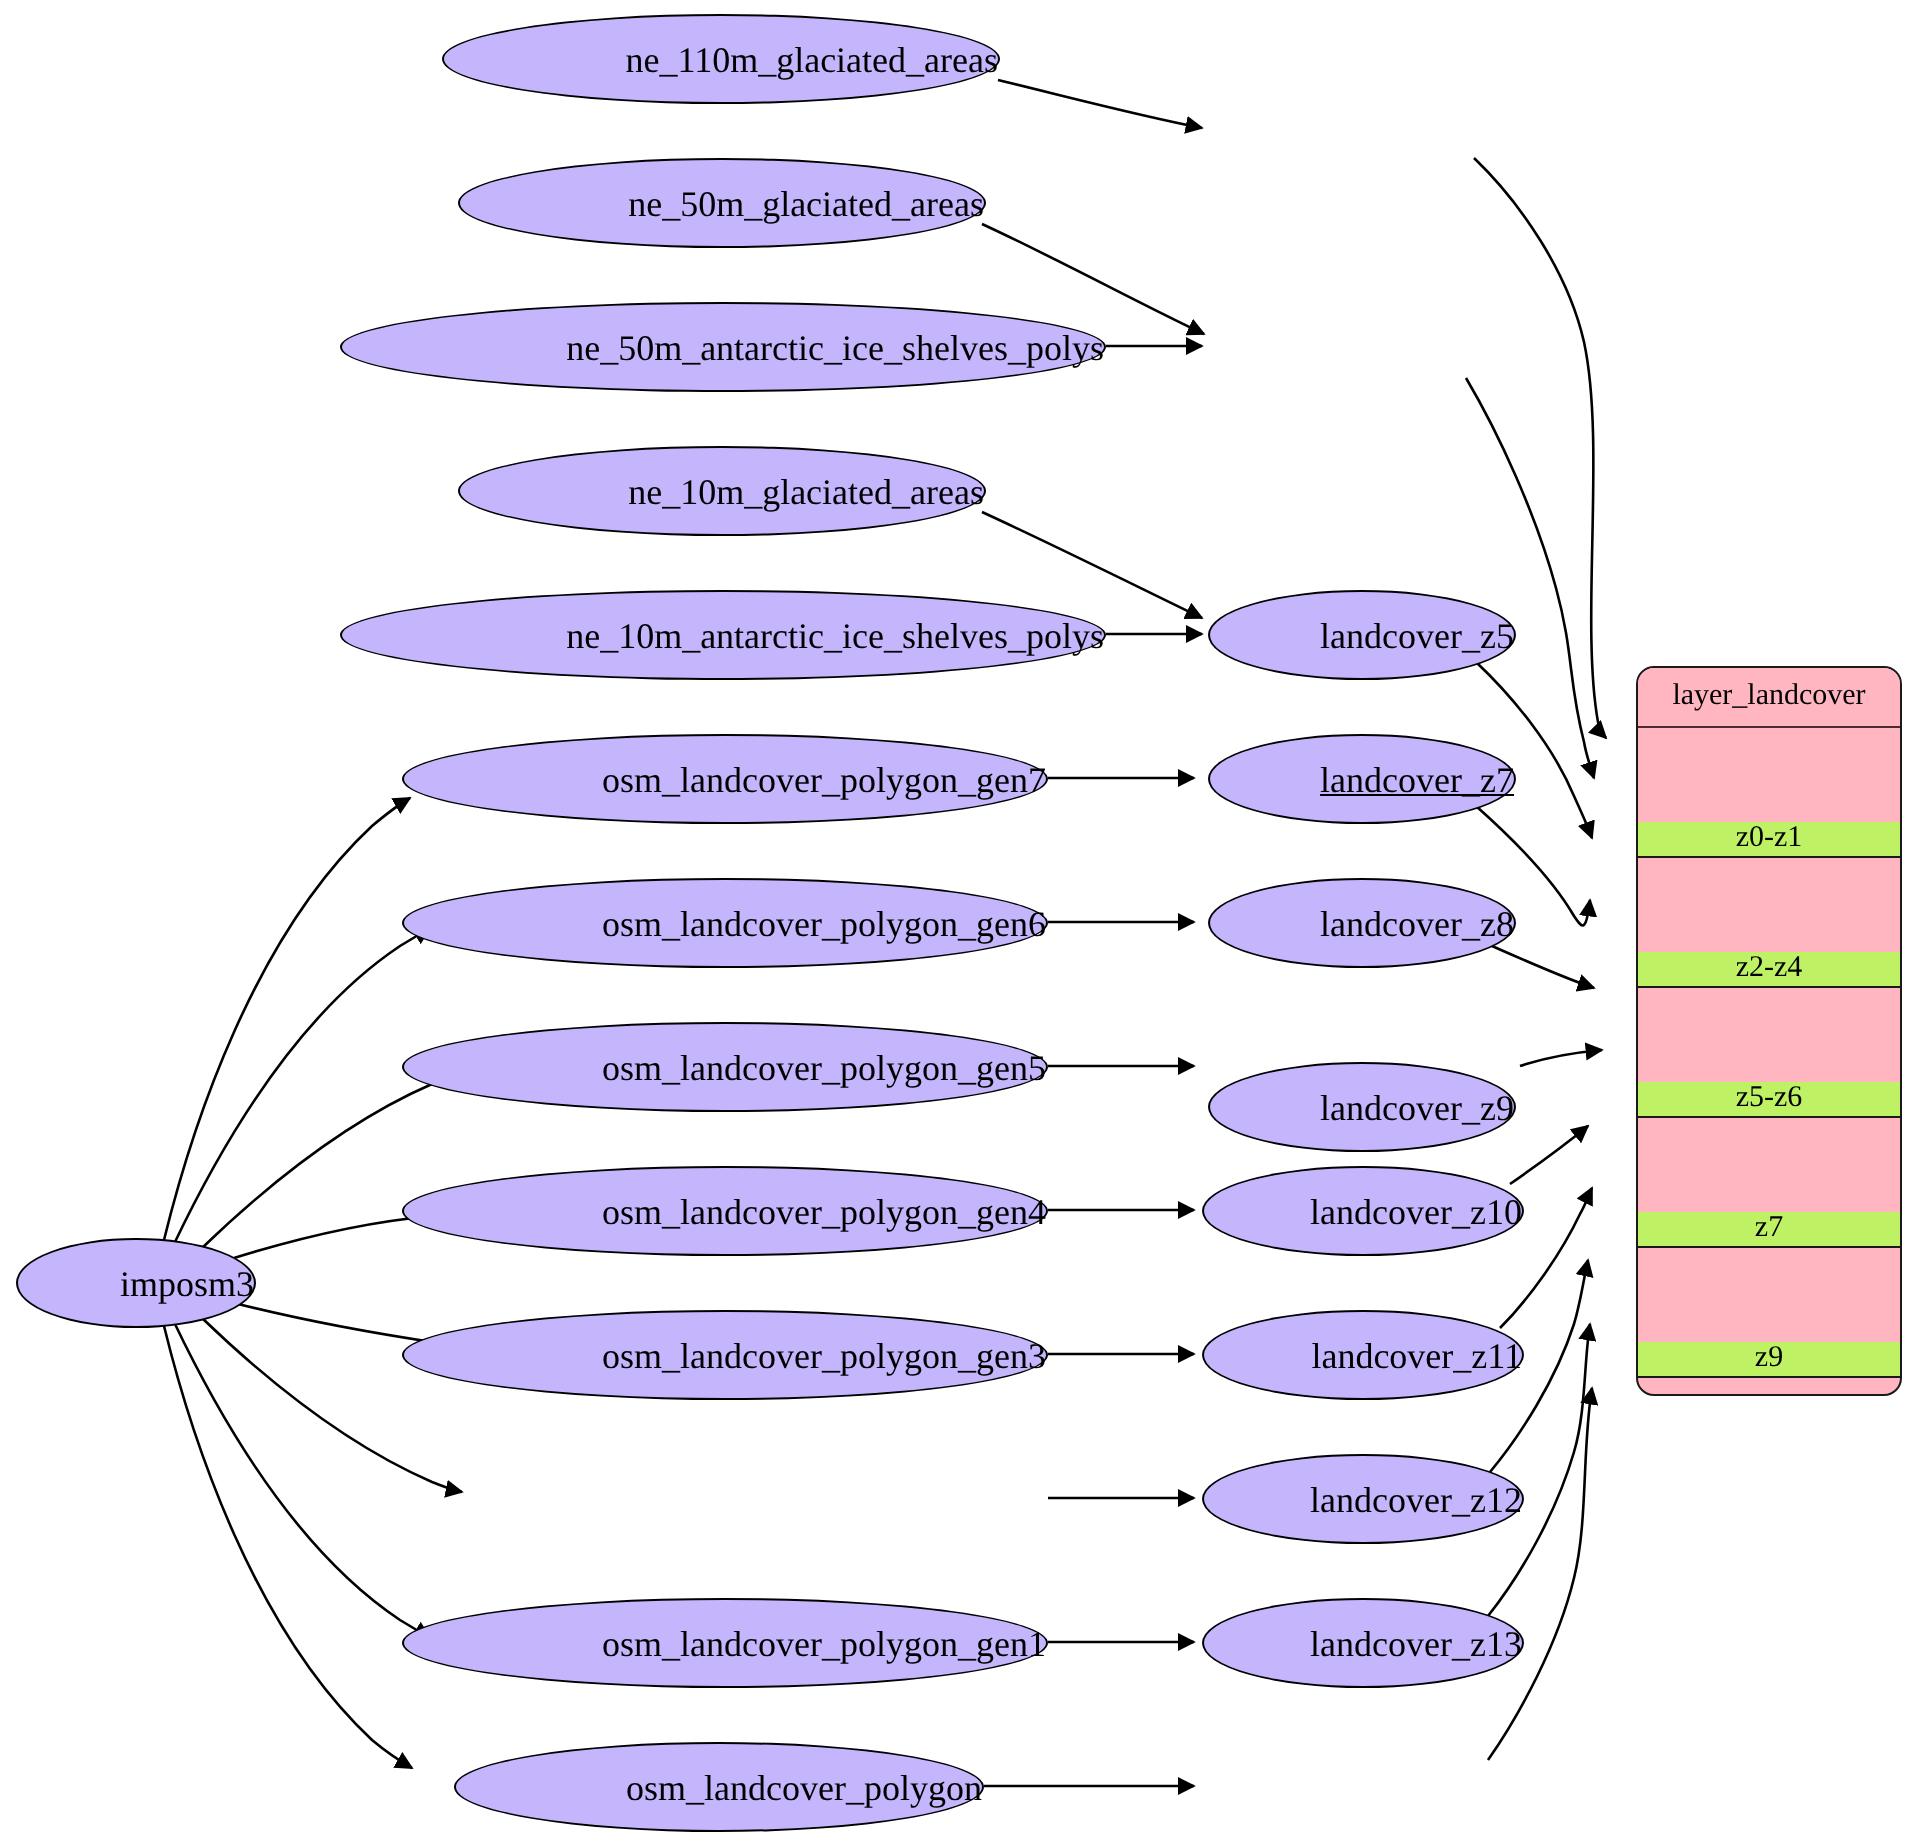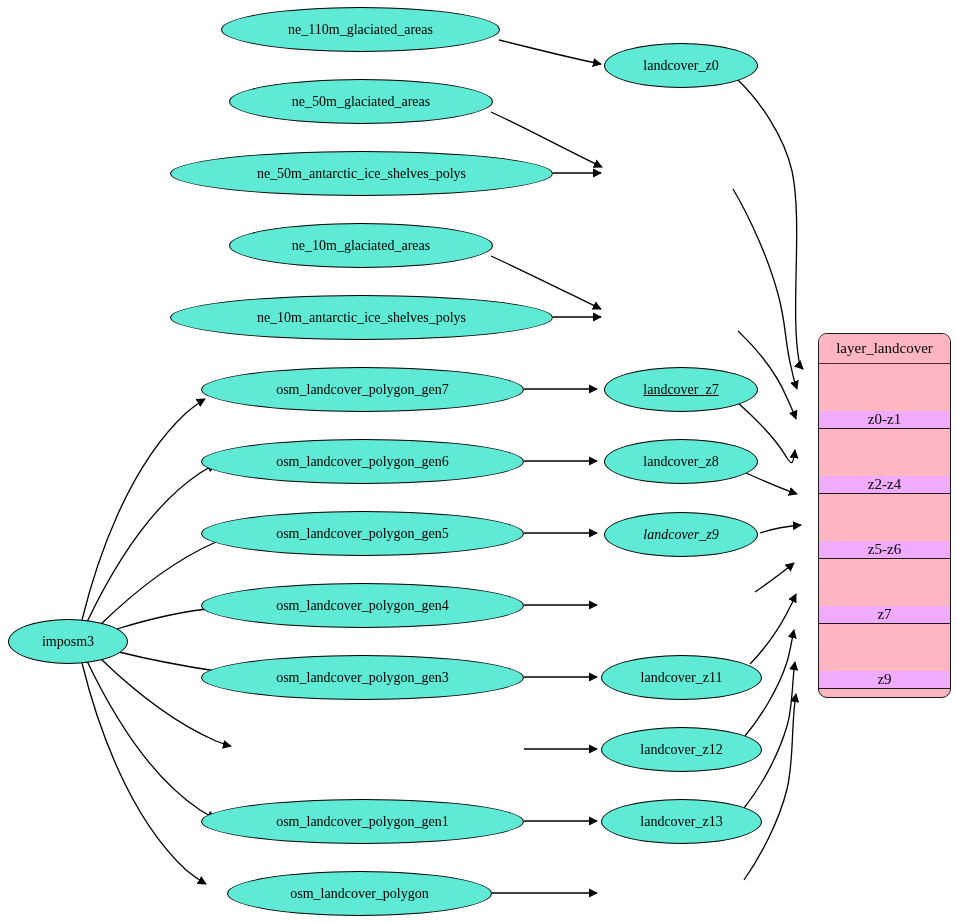--- a/index.html
+++ b/index.html
@@ -22,26 +22,26 @@
     left: 0;
     top: 0;
     width: 957px;
     height: 923px;
   }
   .node-ellipse {
     position: absolute;
     box-sizing: border-box;
     border: 1.2px solid #000000;
     border-radius: 50%;
-    background: #5eead4;
+    background: #c4b5fd;
     display: flex;
     align-items: center;
-    justify-content: center;
+    justify-content: flex-end;
     color: #000000;
-    font-size: 14px;
+    font-size: 18px;
     line-height: 1;
     white-space: nowrap;
     font-family: "Liberation Serif", "DejaVu Serif", serif;
   }
   #record-table {
     position: absolute;
     box-sizing: border-box;
     border: 1.3px solid #1a1a1a;
     border-radius: 9px;
     background: #ffb6c1;
@@ -62,21 +62,21 @@
     border-bottom: 1.3px solid #4a2a30;
   }
   .record-row {
     box-sizing: border-box;
     flex: 1 1 0;
     display: flex;
     align-items: center;
     justify-content: center;
     font-size: 15px;
     color: #000000;
-    background: #f0abfc;
+    background: #bef264;
     border-bottom: 1.2px solid #1a1a1a;
   }
   .record-row:last-child {
     border-bottom: none;
   }
 </style>
 </head>
 <body>
 
 <div id="graph-root">
@@ -167,31 +167,34 @@
   <div class="node-ellipse" style="left:201px; top:655px; width:323px; height:45px;">
     <span>osm_landcover_polygon_gen3</span>
   </div>
   <div class="node-ellipse" style="left:201px; top:799px; width:323px; height:45px;">
     <span>osm_landcover_polygon_gen1</span>
   </div>
   <div class="node-ellipse" style="left:227px; top:871px; width:265px; height:45px;">
     <span>osm_landcover_polygon</span>
   </div>
 
-  <div class="node-ellipse" style="left:604px; top:43px; width:154px; height:45px;">
-    <span>landcover_z0</span>
+  <div class="node-ellipse" style="left:604px; top:295px; width:154px; height:45px;">
+    <span>landcover_z5</span>
   </div>
   <div class="node-ellipse" style="left:604px; top:367px; width:154px; height:45px;text-decoration:underline;">
     <span>landcover_z7</span>
   </div>
   <div class="node-ellipse" style="left:604px; top:439px; width:154px; height:45px;">
     <span>landcover_z8</span>
   </div>
-  <div class="node-ellipse" style="left:604px; top:512px; width:154px; height:45px;font-style:italic;">
+  <div class="node-ellipse" style="left:604px; top:531px; width:154px; height:45px;">
     <span>landcover_z9</span>
+  </div>
+  <div class="node-ellipse" style="left:601px; top:583px; width:161px; height:45px;">
+    <span>landcover_z10</span>
   </div>
   <div class="node-ellipse" style="left:601px; top:655px; width:161px; height:45px;">
     <span>landcover_z11</span>
   </div>
   <div class="node-ellipse" style="left:601px; top:727px; width:161px; height:45px;">
     <span>landcover_z12</span>
   </div>
   <div class="node-ellipse" style="left:601px; top:799px; width:161px; height:45px;">
     <span>landcover_z13</span>
   </div>

